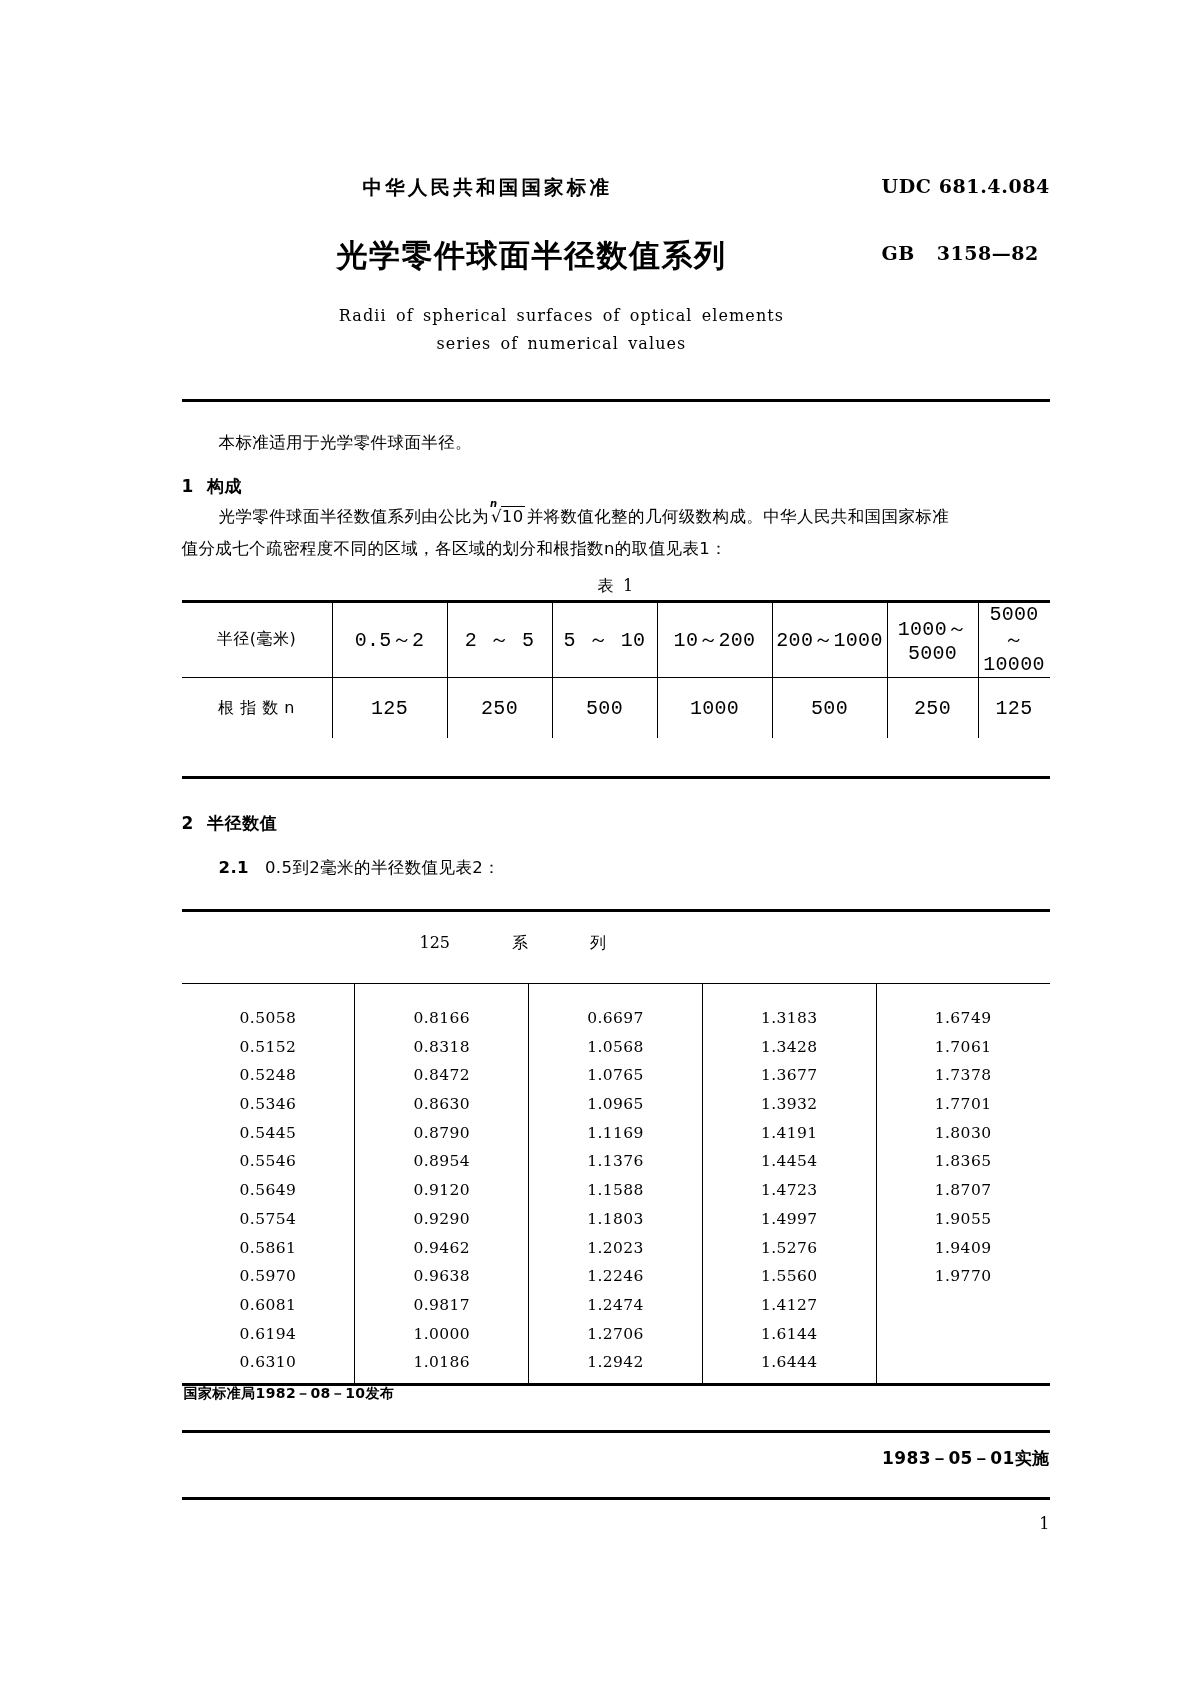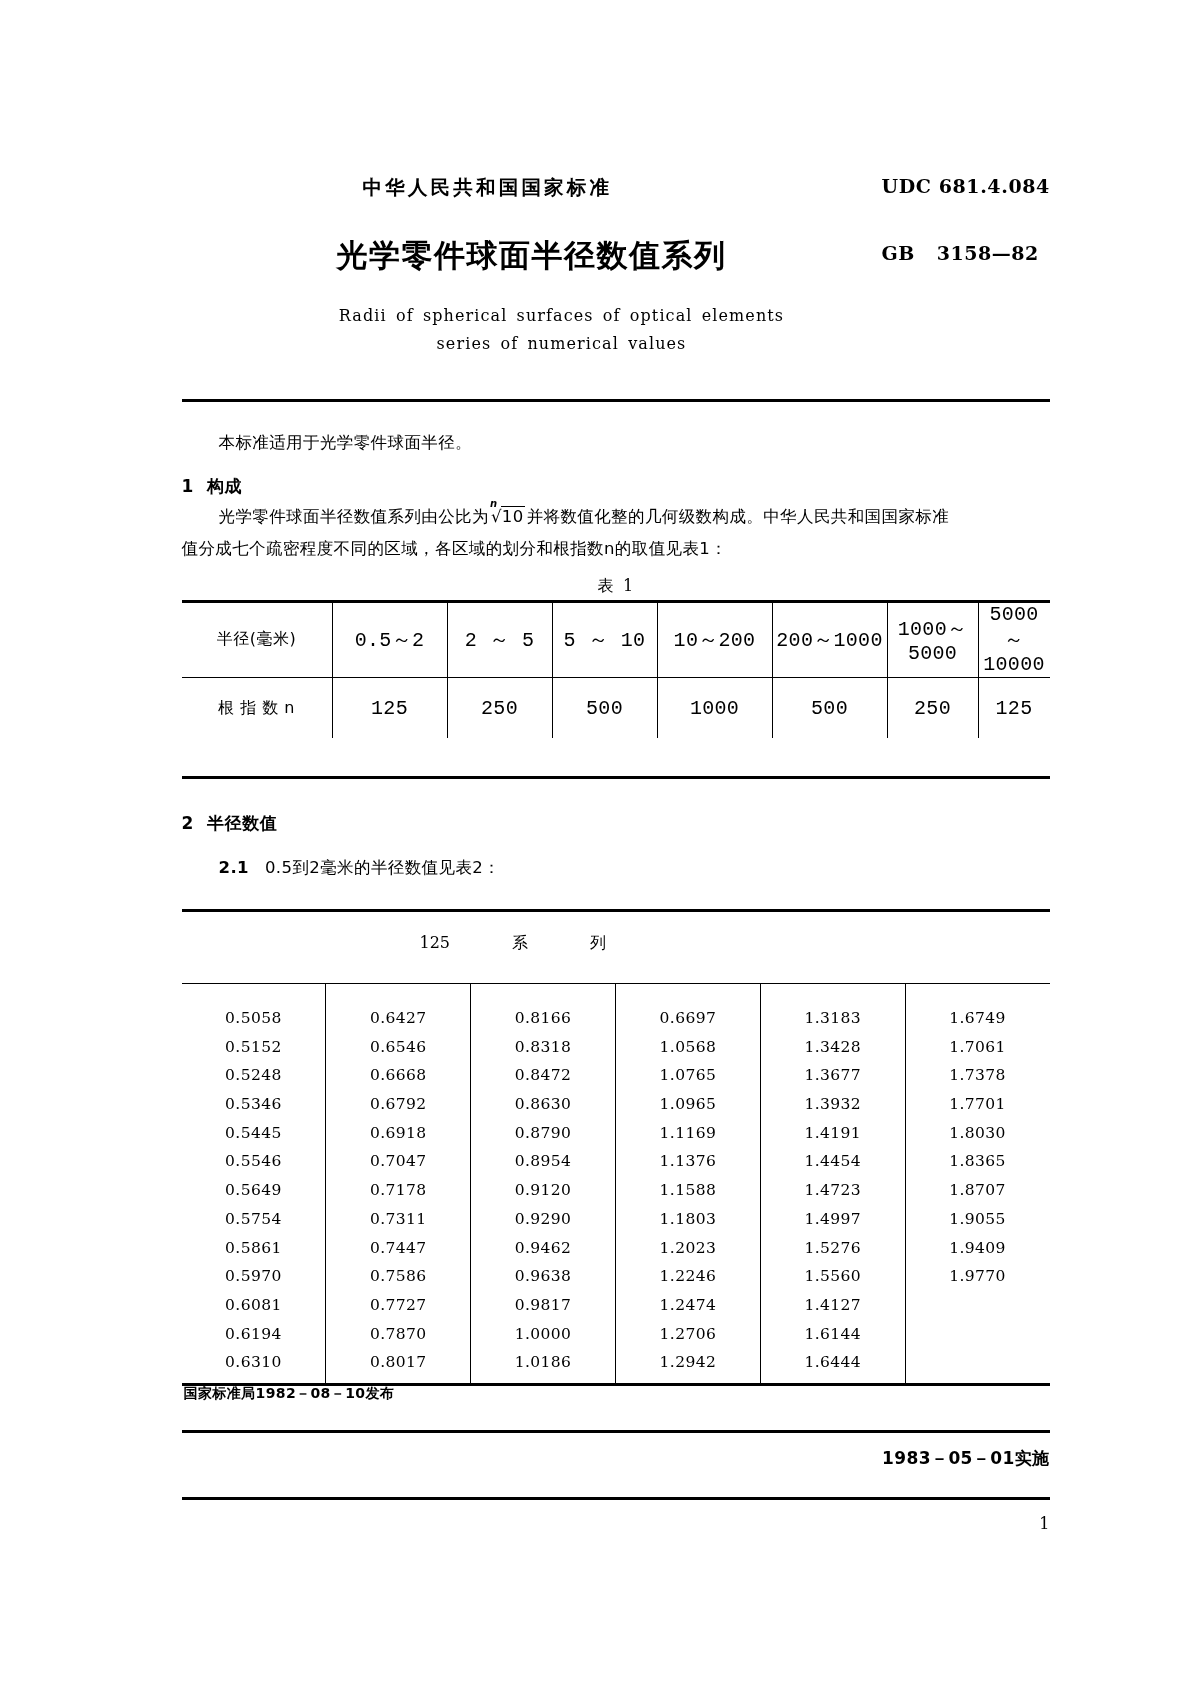--- a/index.html
+++ b/index.html
@@ -374,35 +374,20 @@
           <div class="cell">0.5346</div>
           <div class="cell">0.5445</div>
           <div class="cell">0.5546</div>
           <div class="cell">0.5649</div>
           <div class="cell">0.5754</div>
           <div class="cell">0.5861</div>
           <div class="cell">0.5970</div>
           <div class="cell">0.6081</div>
           <div class="cell">0.6194</div>
           <div class="cell">0.6310</div>
-        </div>
-        <div class="t2col">
-          <div class="cell">0.6427</div>
-          <div class="cell">0.6546</div>
-          <div class="cell">0.6668</div>
-          <div class="cell">0.6792</div>
-          <div class="cell">0.6918</div>
-          <div class="cell">0.7047</div>
-          <div class="cell">0.7178</div>
-          <div class="cell">0.7311</div>
-          <div class="cell">0.7447</div>
-          <div class="cell">0.7586</div>
-          <div class="cell">0.7727</div>
-          <div class="cell">0.7870</div>
-          <div class="cell">0.8017</div>
         </div>
         <div class="t2col">
           <div class="cell">0.8166</div>
           <div class="cell">0.8318</div>
           <div class="cell">0.8472</div>
           <div class="cell">0.8630</div>
           <div class="cell">0.8790</div>
           <div class="cell">0.8954</div>
           <div class="cell">0.9120</div>
           <div class="cell">0.9290</div>

